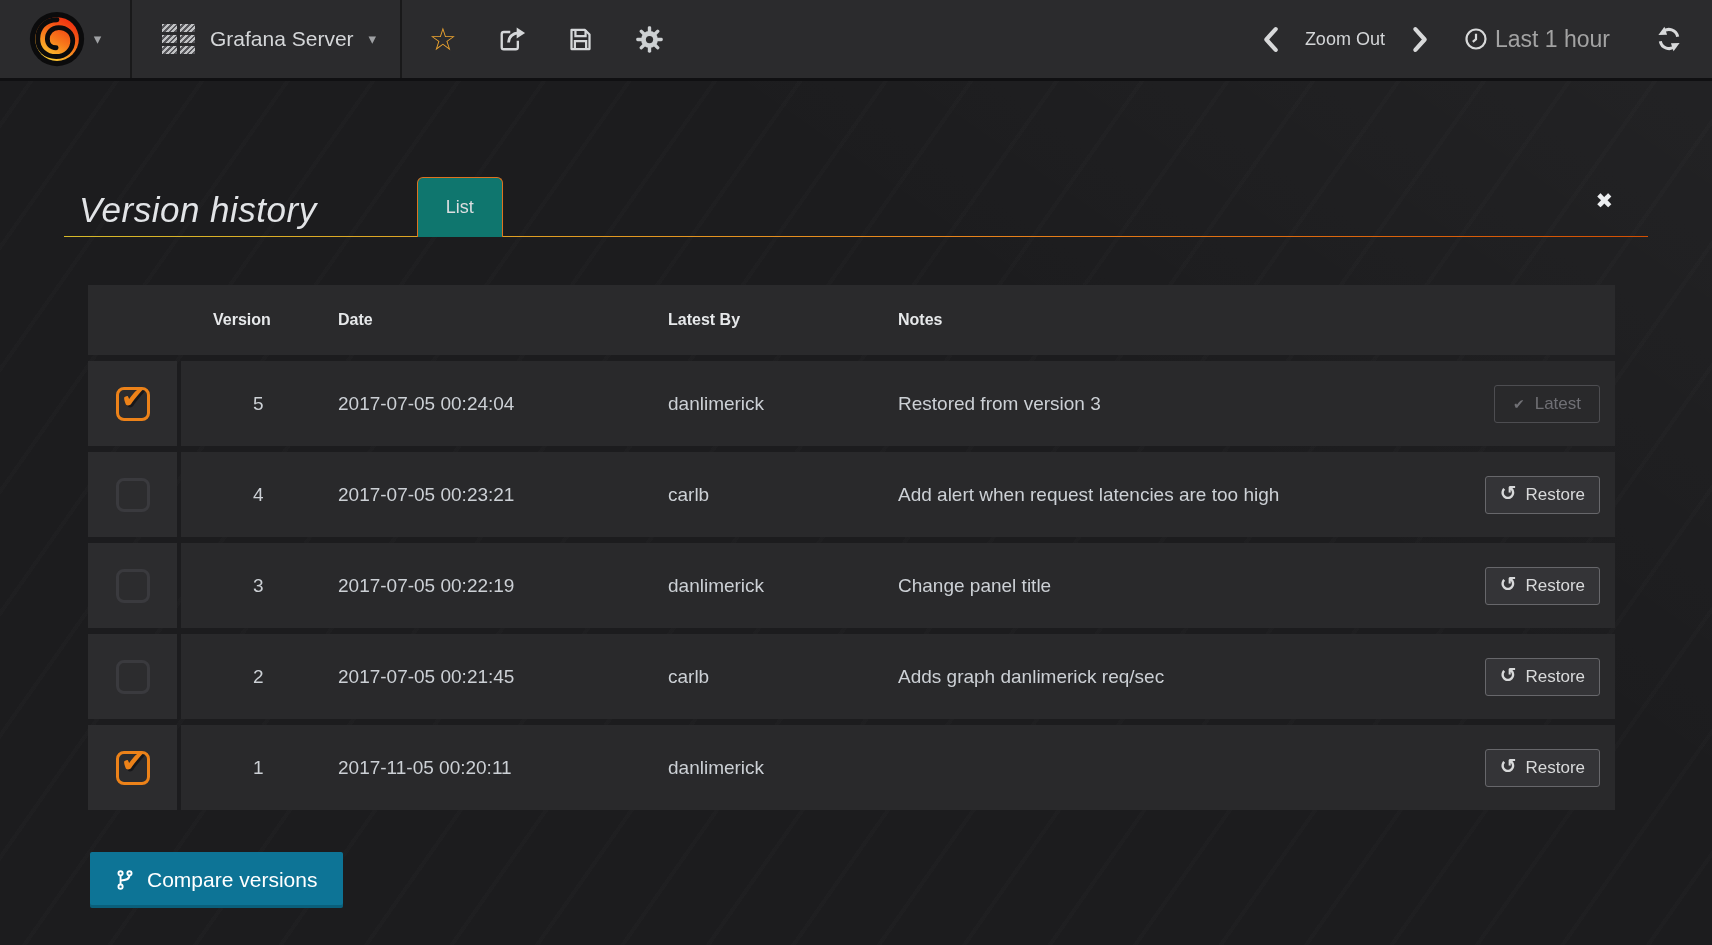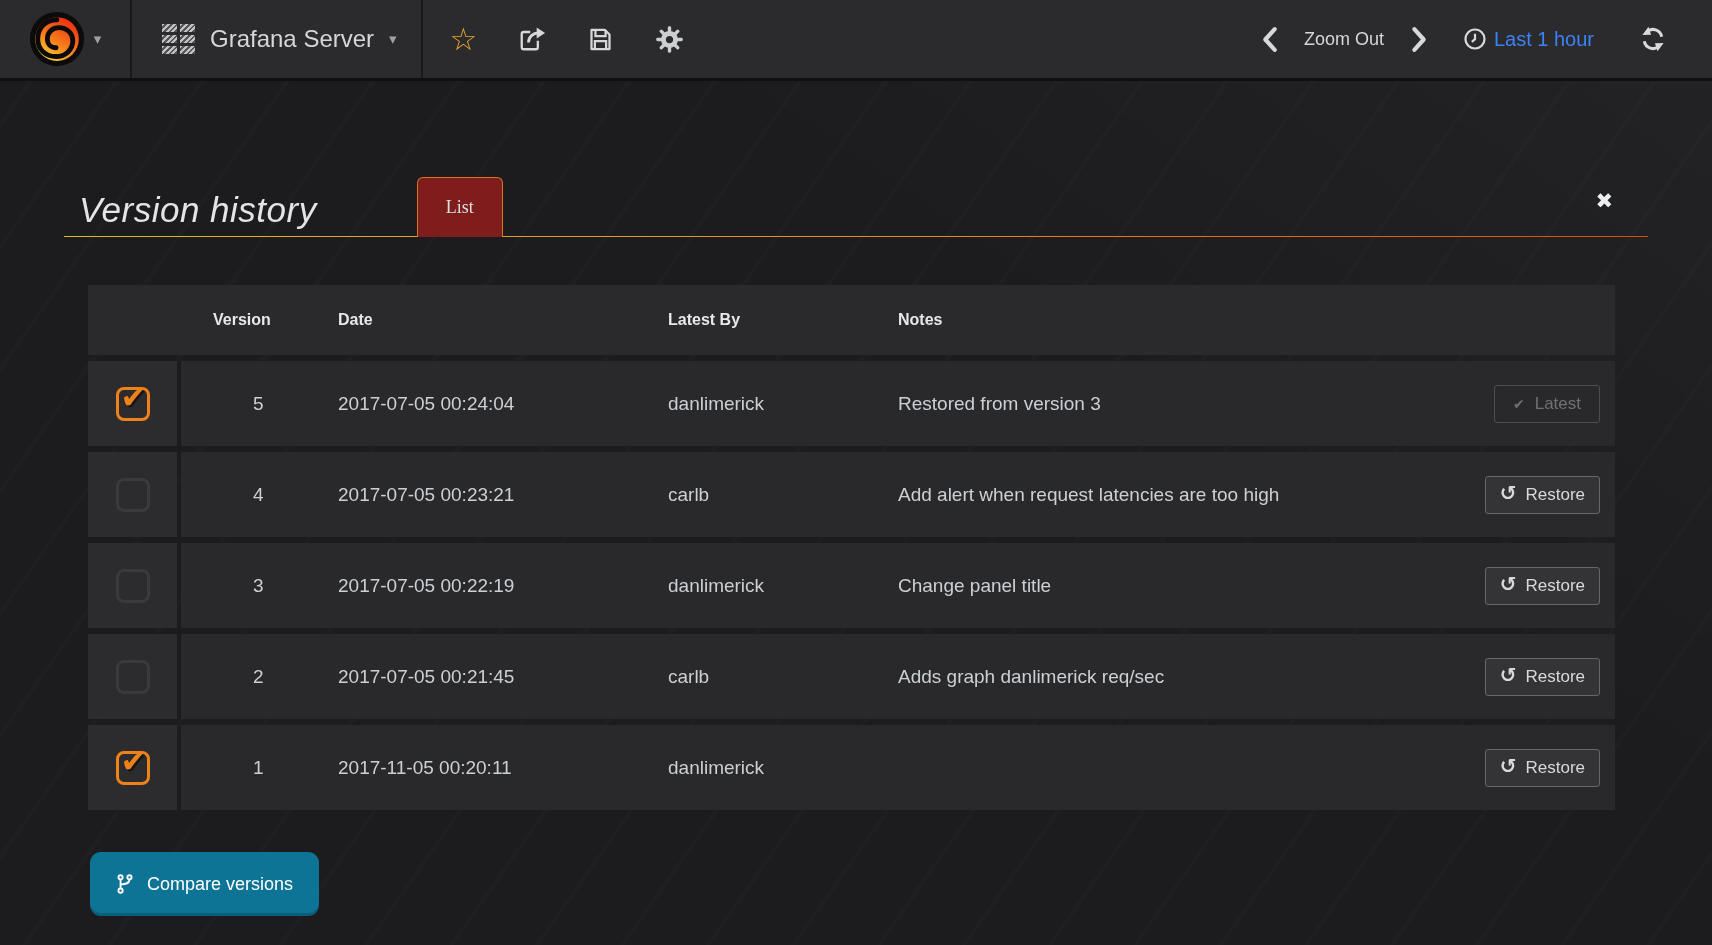--- a/index.html
+++ b/index.html
@@ -17,44 +17,44 @@
   
   .navbar { height:81px; background:#2b2b2d; display:flex; align-items:stretch;
             border-bottom:3px solid #101012; }
   .logo-section { width:132px; display:flex; align-items:center; justify-content:center;
                   gap:9px; border-right:2px solid #19191a; cursor:pointer; }
   .caret { color:#9fa1a4; font-size:15px; line-height:1; }
   .dash-nav { display:flex; align-items:center; gap:15px; padding:0 24px 0 30px;
               border-right:2px solid #19191a; cursor:pointer; }
   .grid-icon { display:grid; grid-template-columns:repeat(2,15px); grid-auto-rows:8px; gap:3px; }
   .grid-icon span { background:repeating-linear-gradient(135deg,#c0c1c3 0 2px,#56565a 2px 4px); }
-  .dash-title { font-size:24px; color:#d4d6d8; }
+  .dash-title { font-size:21px; color:#d4d6d8; }
   .nav-actions { display:flex; align-items:center; gap:41px; padding:0 0 0 27px; }
   .nav-icon-btn { background:none; border:none; padding:0; cursor:pointer; display:flex; align-items:center; }
   .star-glyph { font-size:31px; color:#eda42f; line-height:1; }
   .nav-spacer { flex:1; }
-  .time-controls { display:flex; align-items:center; padding-right:46px; }
+  .time-controls { display:flex; align-items:center; padding-right:30px; }
   .chev-btn { background:none; border:none; padding:0; cursor:pointer; display:flex; }
   .zoom-out-label { font-size:18px; color:#d4d6d8; margin:0 26px; cursor:pointer; }
   .clock-wrap { display:flex; align-items:center; gap:7px; margin-left:36px; cursor:pointer; }
-  .time-range-label { font-size:20px; color:#3b82f6; }
+  .time-range-label { font-size:23px; color:#a3a3a3; }
   .refresh-btn { margin-left:46px; }
 
   
   .content { padding:0 64px; }
   .page-header { height:156px; display:flex; align-items:flex-end;
                  border-bottom:1px solid;
                  border-image:linear-gradient(90deg,#d6b92a 0%,#e8861d 55%,#d24f02 100%) 1; }
   .page-title { margin:0 0 6px 15px; font-size:35px; font-style:italic; font-weight:400;
                 color:#e2e4e7; letter-spacing:.5px; }
   .tab { position:relative; z-index:2; margin-left:100px; margin-bottom:-1px;
-         width:86px; height:60px; background:#7f1d1d;
+         width:86px; height:60px; background:#0f766e;
          border:1px solid #dd7220; border-bottom:none; border-radius:6px 6px 0 0;
          display:flex; align-items:center; justify-content:center;
-         font-size:18px; color:#dcdee0; cursor:pointer;font-family:Liberation Serif, serif; }
+         font-size:18px; color:#dcdee0; cursor:pointer; }
   .close-btn { margin-left:auto; margin-right:35px; margin-bottom:24px;
                background:none; border:none; padding:0; cursor:pointer;
                color:#eceef0; font-size:21px; font-weight:bold; line-height:1; }
 
   
   .table { margin:48px 33px 0 24px; }
   .thead { display:grid; grid-template-columns:93px 125px 330px 230px 1fr;
            height:70px; align-items:center; background:#2a2a2c;
            font-weight:700; font-size:16px; color:#e6e8ea; }
   .thead > div { padding-left:32px; }
@@ -76,23 +76,23 @@
          font-size:17px; font-family:inherit; cursor:pointer; }
   .btn .btn-icon { line-height:1; }
   .btn-latest { border:1px solid #4d4d51; color:#707075; background:transparent;
                 padding:0 18px; gap:10px; cursor:default; }
   .btn-latest .btn-icon { font-size:14px; }
   .btn-restore { border:1px solid #67676b; background:#343437; color:#d8d9da;
                  padding:0 14px; gap:9px; }
   .btn-restore .btn-icon { font-size:20px; font-weight:bold; margin-top:-3px; }
 
   
-  .compare-btn { margin:42px 0 0 26px; height:64px; padding:0 26px;
-                 background:#0d7496; border:none; border-radius:11px; color:#ffffff;
-                 font-size:18px; font-family:inherit; display:inline-flex; align-items:center;
+  .compare-btn { margin:42px 0 0 26px; height:56px; padding:0 26px;
+                 background:#0d7496; border:none; border-radius:2px; color:#ffffff;
+                 font-size:21px; font-family:inherit; display:inline-flex; align-items:center;
                  gap:13px; cursor:pointer; box-shadow:inset 0 -3px 0 rgba(0,0,0,.18); }
 </style>
 </head>
 <body>
 
 <div class="navbar">
   <div class="logo-section">
     <svg width="56" height="56" viewBox="0 0 64 64">
       <defs>
         <linearGradient id="gflame" x1="0" y1="1" x2="0.6" y2="0">

